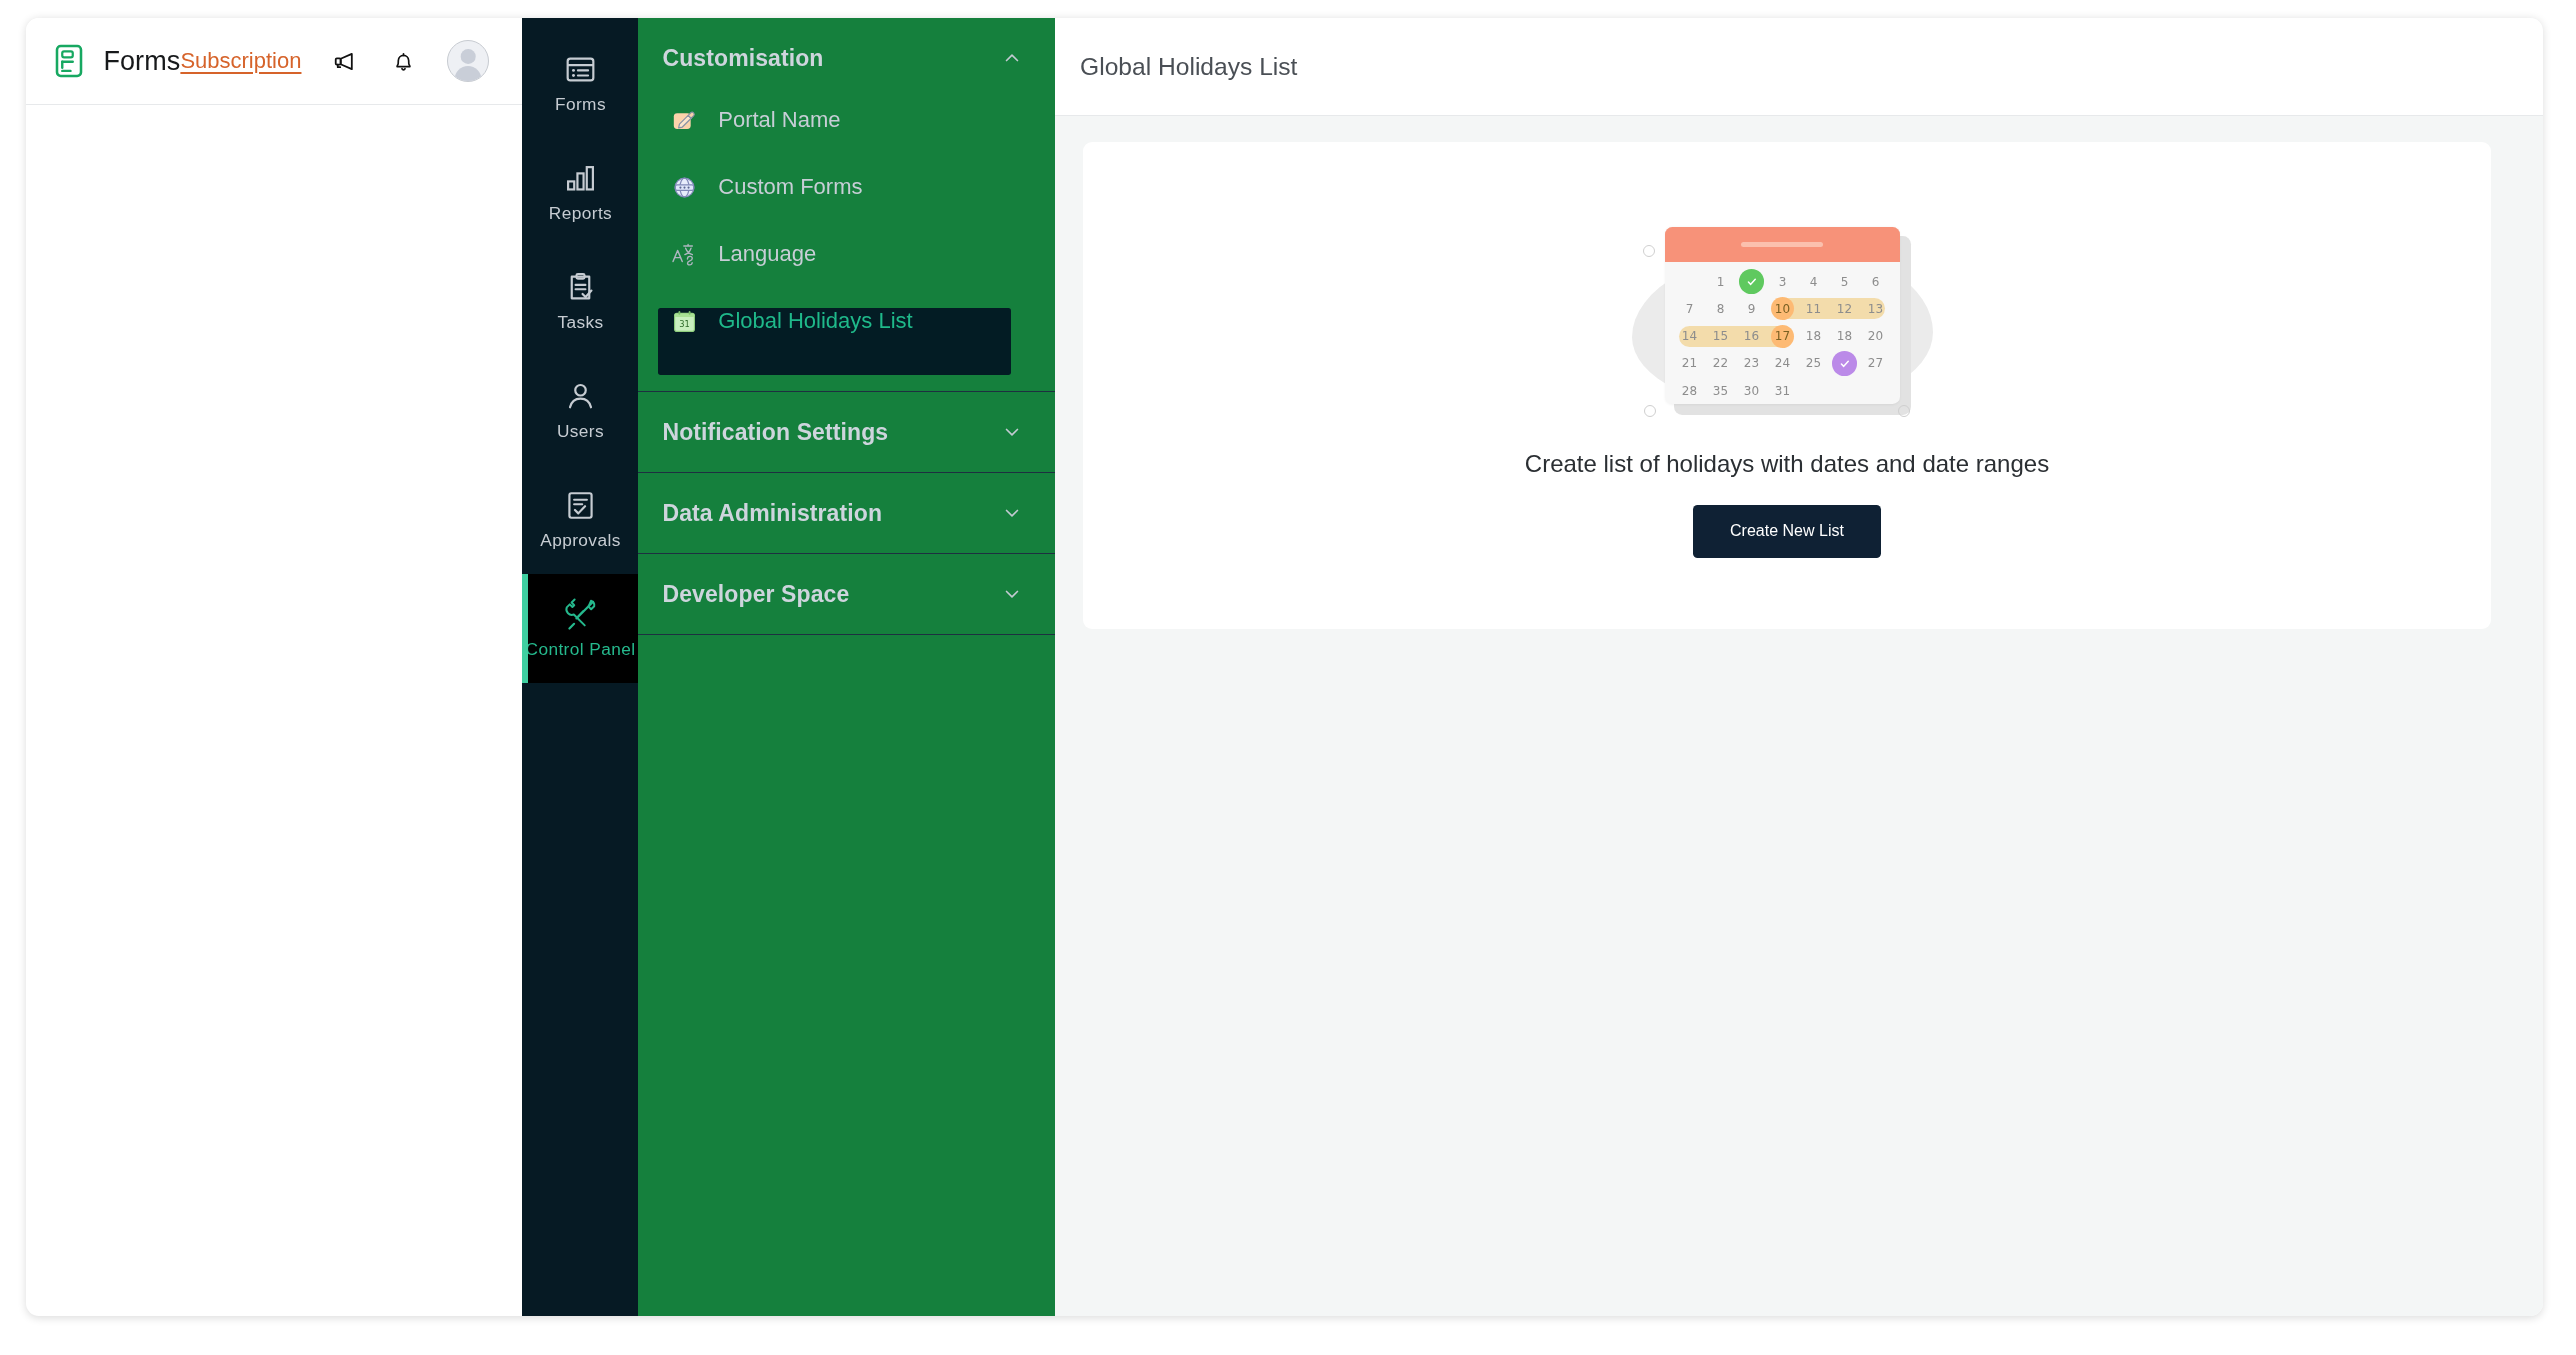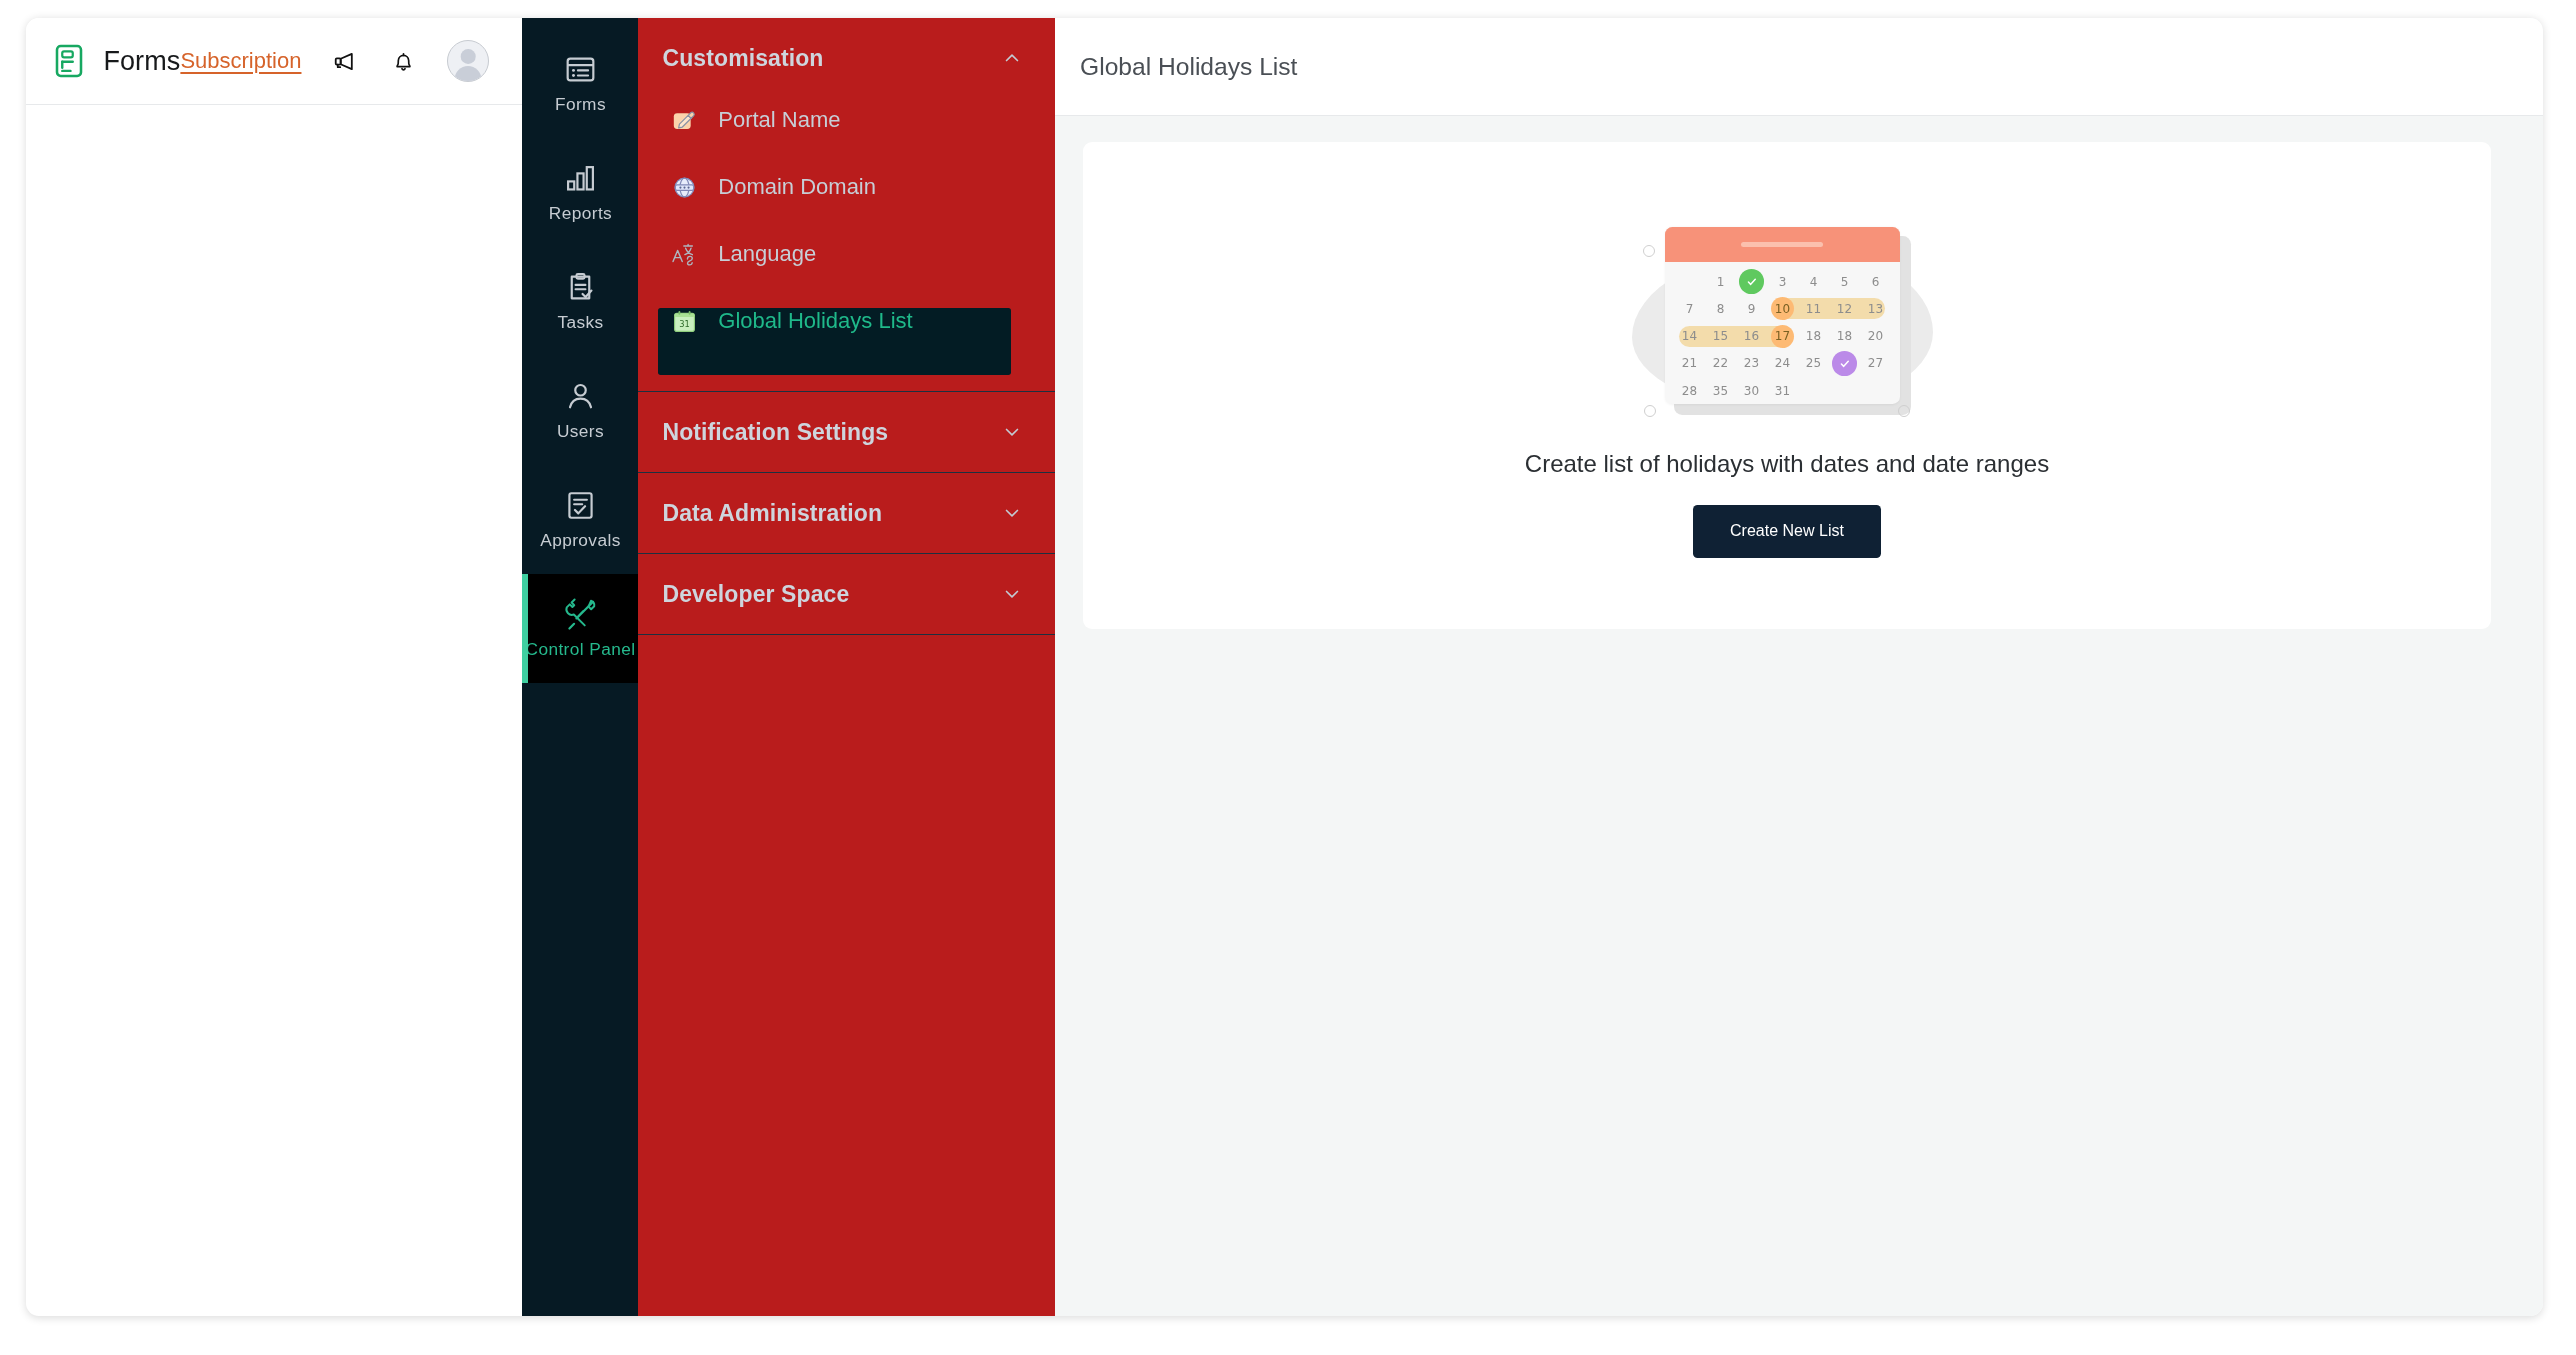--- a/index.html
+++ b/index.html
@@ -80,21 +80,21 @@
   .rail-item.active::before {
     content: ""; position: absolute; left: 0; top: 0; bottom: 0;
     width: 5.5px; background: #3fcfa1;
   }
   .rail-item.active .lbl { color: #25b98d; }
   .rail-icon { width: 35px; height: 35px; }
 
   
   .sidenav {
     width: 417px; flex: 0 0 417px;
-    background: #b91c1c;
+    background: #15803d;
     overflow-y: auto;
   }
   .nav-group-head {
     height: 80px; display: flex; align-items: center;
     padding: 0 33px 0 24px; cursor: pointer;
   }
   .nav-group-head .t {
     flex: 1 1 auto; font-size: 23px; color: #ced5dd; font-weight: bold;
     letter-spacing: 0.1px;
   }
@@ -325,21 +325,21 @@
         <div class="nav-item">
           <svg class="nav-ico" viewBox="0 0 24 24">
             <circle cx="12" cy="12" r="8.4" fill="#e7ecfb" stroke="#8189b8" stroke-width="1.1"></circle>
             <ellipse cx="12" cy="12" rx="4" ry="8.4" fill="none" stroke="#8189b8" stroke-width="1.1"></ellipse>
             <path d="M3.6 12h16.8" stroke="#8189b8" stroke-width="1.1"></path>
             <rect x="3.9" y="9.6" width="16.2" height="4.9" rx="1.4" fill="#dfe6fa" stroke="#8189b8" stroke-width="1.1"></rect>
             <circle cx="8.4" cy="12.05" r="0.95" fill="#5a6490"></circle>
             <circle cx="12" cy="12.05" r="0.95" fill="#5a6490"></circle>
             <circle cx="15.6" cy="12.05" r="0.95" fill="#5a6490"></circle>
           </svg>
-          <div class="lbl">Domain Domain</div>
+          <div class="lbl">Custom Forms</div>
         </div>
 
         <div class="nav-item">
           <svg class="nav-ico" viewBox="0 0 24 24" fill="none">
             <path d="M1.8 18.2 5.9 8.4l4.1 9.8" stroke="#aeb6c0" stroke-width="1.3" stroke-linecap="round" stroke-linejoin="round"></path>
             <path d="M3.4 14.8h5" stroke="#aeb6c0" stroke-width="1.2" stroke-linecap="round"></path>
             <path d="M11.4 4.4h7.6M15.2 3v1.6" stroke="#aeb6c0" stroke-width="1.2" stroke-linecap="round"></path>
             <path d="M13 6.4c1.2 3.3 4 5.1 6 5.8M17.8 6.4c-1 3-3.4 4.9-5.5 5.7" stroke="#aeb6c0" stroke-width="1.2" stroke-linecap="round"></path>
             <path d="M14.6 16.1c0-1.4 1-2.4 2.3-2.4 1.1 0 2 .7 2 1.8 0 2.4-4.2 2.1-4.2 4.2 0 .9.8 1.5 1.9 1.5 1.2 0 2.1-.8 2.2-1.9" stroke="#aeb6c0" stroke-width="1.2" stroke-linecap="round" stroke-linejoin="round"></path>
           </svg>

